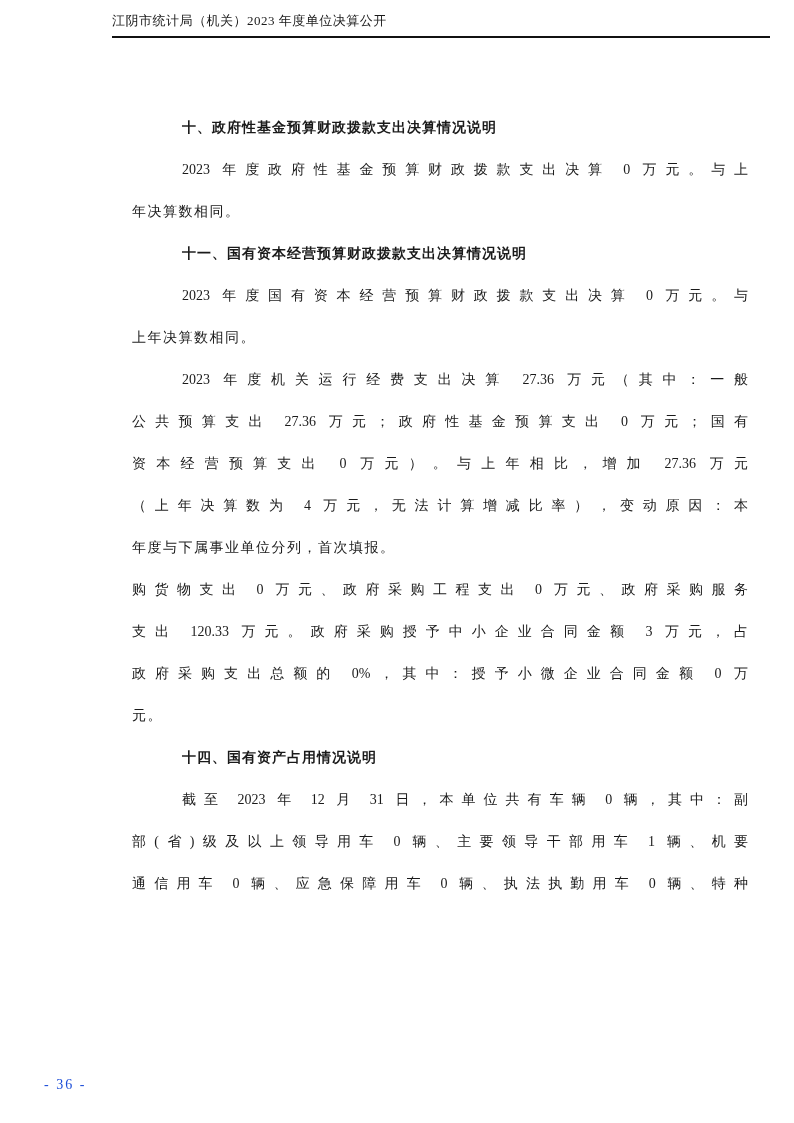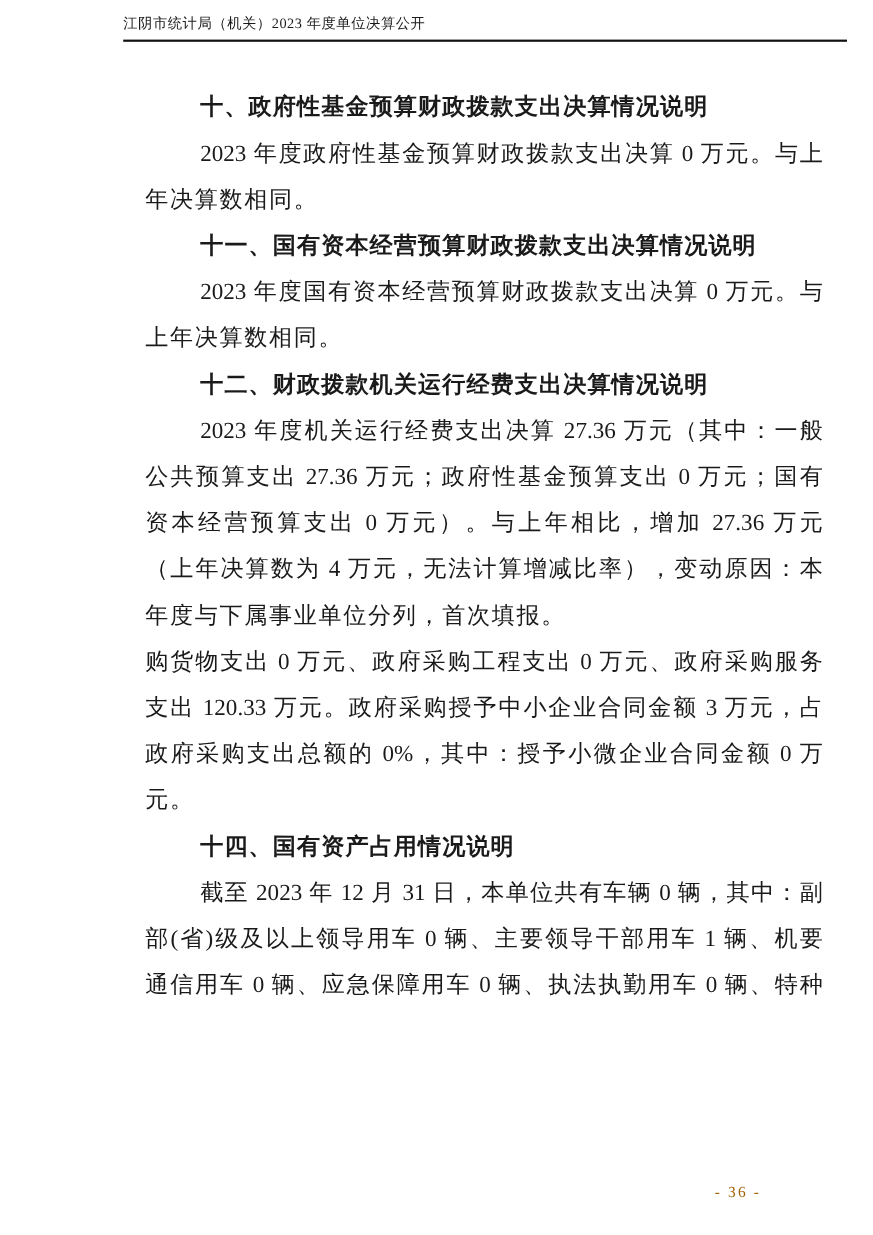--- a/index.html
+++ b/index.html
@@ -24,23 +24,23 @@
     width: 658px;
     font-size: 13px;
     letter-spacing: 0.5px;
     padding-bottom: 6px;
     border-bottom: 2px solid #111111;
     white-space: nowrap;
   }
   .content {
     position: absolute;
     left: 88px;
-    top: 76px;
+    top: 107px;
     width: 616px;
-    font-size: 21px;
+    font-size: 14px;
   }
   .line {
     height: 42px;
     line-height: 42px;
     overflow: hidden;
   }
   .heading {
     font-weight: bold;
     padding-left: 50px;
     letter-spacing: 1px;
@@ -54,24 +54,24 @@
   }
   .last {
     text-align: left;
     letter-spacing: 1.5px;
   }
   .doc-footer {
     position: absolute;
     left: 0;
     top: 1077px;
     width: 648px;
-    text-align: right;
+    text-align: left;
     font-size: 14px;
     letter-spacing: 2px;
-    color: #a16207;
+    color: #1d4ed8;
   }
 </style>
 </head>
 <body>
 
 <div class="page">
 
   <div class="doc-header">
     <span>江阴市统计局（机关）2023 年度单位决算公开</span>
   </div>
@@ -84,21 +84,20 @@
       <div class="line last">年决算数相同。</div>
     </div>
 
     <div>
       <div class="line heading">十一、国有资本经营预算财政拨款支出决算情况说明</div>
       <div class="line first fill">2023 年度国有资本经营预算财政拨款支出决算 0 万元。与</div>
       <div class="line last">上年决算数相同。</div>
     </div>
 
     <div>
-      <div class="line heading">十二、财政拨款机关运行经费支出决算情况说明</div>
       <div class="line first fill">2023 年度机关运行经费支出决算 27.36 万元（其中：一般</div>
       <div class="line fill">公共预算支出 27.36 万元；政府性基金预算支出 0 万元；国有</div>
       <div class="line fill">资本经营预算支出 0 万元）。与上年相比，增加 27.36 万元</div>
       <div class="line fill">（上年决算数为 4 万元，无法计算增减比率），变动原因：本</div>
       <div class="line last">年度与下属事业单位分列，首次填报。</div>
     </div>
 
     <div>
       <div class="line fill">购货物支出 0 万元、政府采购工程支出 0 万元、政府采购服务</div>
       <div class="line fill">支出 120.33 万元。政府采购授予中小企业合同金额 3 万元，占</div>

